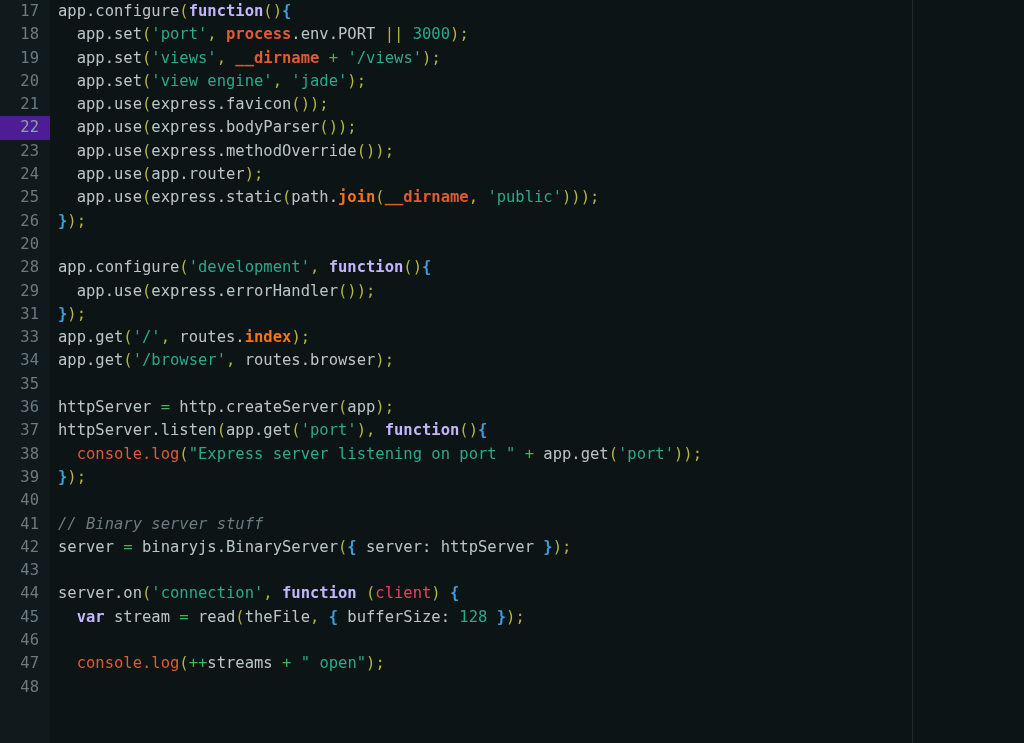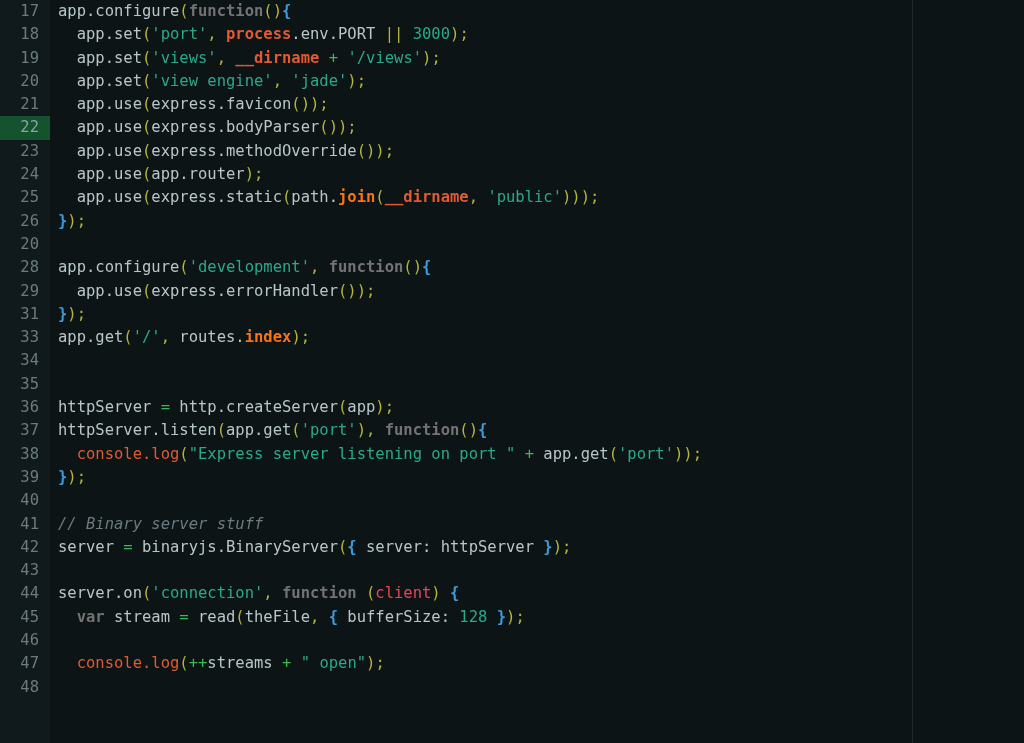--- a/index.html
+++ b/index.html
@@ -69,35 +69,35 @@
     width: 50px;
     box-sizing: border-box;
     padding-right: 11px;
     text-align: right;
     color: #6b7b80;
     font-size: 15.5px;
     background: transparent;
   }
 
   .line.active .ln {
-    background: #14532d;
+    background: #4c1d95;
     color: #8fa2a7;
   }
 
   .code {
     position: absolute;
     left: 58px;
     top: 0;
     white-space: pre;
     color: #b9c6c9;
   }
 
   
   .tok-plain    { color: #b9c6c9; }
-  .tok-keyword  { color: #737373; font-weight: bold; }
+  .tok-keyword  { color: #c4b5fd; font-weight: bold; }
   .tok-string   { color: #2aa98b; }
   .tok-number   { color: #2aa98b; }
   .tok-func     { color: #e05a33; font-weight: normal; }
   .tok-builtin  { color: #e05a33; font-weight: bold; }
   .tok-entity   { color: #f97316; font-weight: bold; }
   .tok-param    { color: #e8455c; }
   .tok-punc     { color: #b5b53d; }
   .tok-brace    { color: #3b9ddd; font-weight: bold; }
   .tok-operator { color: #b5b53d; }
   .tok-plusop   { color: #3cba54; }
@@ -118,21 +118,21 @@
       <div class="line active"><span class="ln">22</span><span class="code"><span class="tok-plain">  app</span><span class="tok-plain">.</span><span class="tok-plain">use</span><span class="tok-punc">(</span><span class="tok-plain">express.bodyParser</span><span class="tok-punc">())</span><span class="tok-punc">;</span></span></div>
       <div class="line"><span class="ln">23</span><span class="code"><span class="tok-plain">  app</span><span class="tok-plain">.</span><span class="tok-plain">use</span><span class="tok-punc">(</span><span class="tok-plain">express.methodOverride</span><span class="tok-punc">())</span><span class="tok-punc">;</span></span></div>
       <div class="line"><span class="ln">24</span><span class="code"><span class="tok-plain">  app</span><span class="tok-plain">.</span><span class="tok-plain">use</span><span class="tok-punc">(</span><span class="tok-plain">app.router</span><span class="tok-punc">)</span><span class="tok-punc">;</span></span></div>
       <div class="line"><span class="ln">25</span><span class="code"><span class="tok-plain">  app</span><span class="tok-plain">.</span><span class="tok-plain">use</span><span class="tok-punc">(</span><span class="tok-plain">express.static</span><span class="tok-punc">(</span><span class="tok-plain">path</span><span class="tok-plain">.</span><span class="tok-entity">join</span><span class="tok-punc">(</span><span class="tok-builtin">__dirname</span><span class="tok-punc">, </span><span class="tok-string">'public'</span><span class="tok-punc">)))</span><span class="tok-punc">;</span></span></div>
       <div class="line"><span class="ln">26</span><span class="code"><span class="tok-brace">}</span><span class="tok-punc">)</span><span class="tok-punc">;</span></span></div>
       <div class="line"><span class="ln">20</span><span class="code"></span></div>
       <div class="line"><span class="ln">28</span><span class="code"><span class="tok-plain">app</span><span class="tok-plain">.</span><span class="tok-plain">configure</span><span class="tok-punc">(</span><span class="tok-string">'development'</span><span class="tok-punc">, </span><span class="tok-keyword">function</span><span class="tok-punc">()</span><span class="tok-brace">{</span></span></div>
       <div class="line"><span class="ln">29</span><span class="code"><span class="tok-plain">  app</span><span class="tok-plain">.</span><span class="tok-plain">use</span><span class="tok-punc">(</span><span class="tok-plain">express.errorHandler</span><span class="tok-punc">())</span><span class="tok-punc">;</span></span></div>
       <div class="line"><span class="ln">31</span><span class="code"><span class="tok-brace">}</span><span class="tok-punc">)</span><span class="tok-punc">;</span></span></div>
       <div class="line"><span class="ln">33</span><span class="code"><span class="tok-plain">app</span><span class="tok-plain">.</span><span class="tok-plain">get</span><span class="tok-punc">(</span><span class="tok-string">'/'</span><span class="tok-punc">, </span><span class="tok-plain">routes</span><span class="tok-plain">.</span><span class="tok-entity">index</span><span class="tok-punc">)</span><span class="tok-punc">;</span></span></div>
-      <div class="line"><span class="ln">34</span></div>
+      <div class="line"><span class="ln">34</span><span class="code"><span class="tok-plain">app</span><span class="tok-plain">.</span><span class="tok-plain">get</span><span class="tok-punc">(</span><span class="tok-string">'/browser'</span><span class="tok-punc">, </span><span class="tok-plain">routes.browser</span><span class="tok-punc">)</span><span class="tok-punc">;</span></span></div>
       <div class="line"><span class="ln">35</span><span class="code"></span></div>
       <div class="line"><span class="ln">36</span><span class="code"><span class="tok-plain">httpServer </span><span class="tok-eq">=</span><span class="tok-plain"> http.createServer</span><span class="tok-punc">(</span><span class="tok-plain">app</span><span class="tok-punc">)</span><span class="tok-punc">;</span></span></div>
       <div class="line"><span class="ln">37</span><span class="code"><span class="tok-plain">httpServer</span><span class="tok-plain">.</span><span class="tok-plain">listen</span><span class="tok-punc">(</span><span class="tok-plain">app.get</span><span class="tok-punc">(</span><span class="tok-string">'port'</span><span class="tok-punc">)</span><span class="tok-punc">, </span><span class="tok-keyword">function</span><span class="tok-punc">()</span><span class="tok-brace">{</span></span></div>
       <div class="line"><span class="ln">38</span><span class="code"><span class="tok-plain">  </span><span class="tok-func">console</span><span class="tok-func">.</span><span class="tok-func">log</span><span class="tok-punc">(</span><span class="tok-string">"Express server listening on port "</span><span class="tok-plain"> </span><span class="tok-plusop">+</span><span class="tok-plain"> app.get</span><span class="tok-punc">(</span><span class="tok-string">'port'</span><span class="tok-punc">))</span><span class="tok-punc">;</span></span></div>
       <div class="line"><span class="ln">39</span><span class="code"><span class="tok-brace">}</span><span class="tok-punc">)</span><span class="tok-punc">;</span></span></div>
       <div class="line"><span class="ln">40</span><span class="code"></span></div>
       <div class="line"><span class="ln">41</span><span class="code"><span class="tok-comment">// Binary server stuff</span></span></div>
       <div class="line"><span class="ln">42</span><span class="code"><span class="tok-plain">server </span><span class="tok-eq">=</span><span class="tok-plain"> binaryjs.BinaryServer</span><span class="tok-punc">(</span><span class="tok-brace">{</span><span class="tok-plain"> server: httpServer </span><span class="tok-brace">}</span><span class="tok-punc">)</span><span class="tok-punc">;</span></span></div>
       <div class="line"><span class="ln">43</span><span class="code"></span></div>
       <div class="line"><span class="ln">44</span><span class="code"><span class="tok-plain">server</span><span class="tok-plain">.</span><span class="tok-plain">on</span><span class="tok-punc">(</span><span class="tok-string">'connection'</span><span class="tok-punc">, </span><span class="tok-keyword">function</span><span class="tok-plain"> </span><span class="tok-punc">(</span><span class="tok-param">client</span><span class="tok-punc">)</span><span class="tok-plain"> </span><span class="tok-brace">{</span></span></div>

